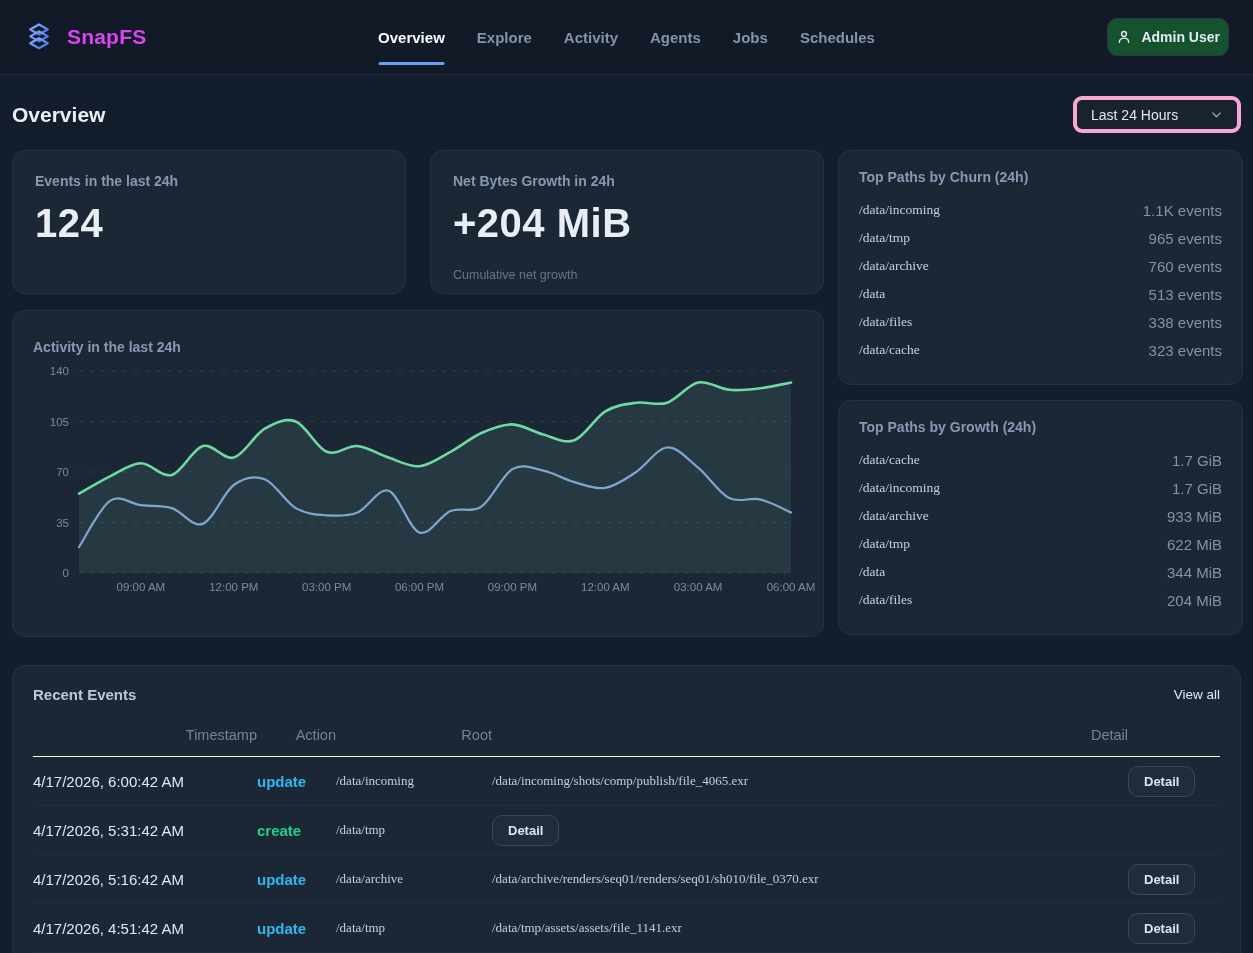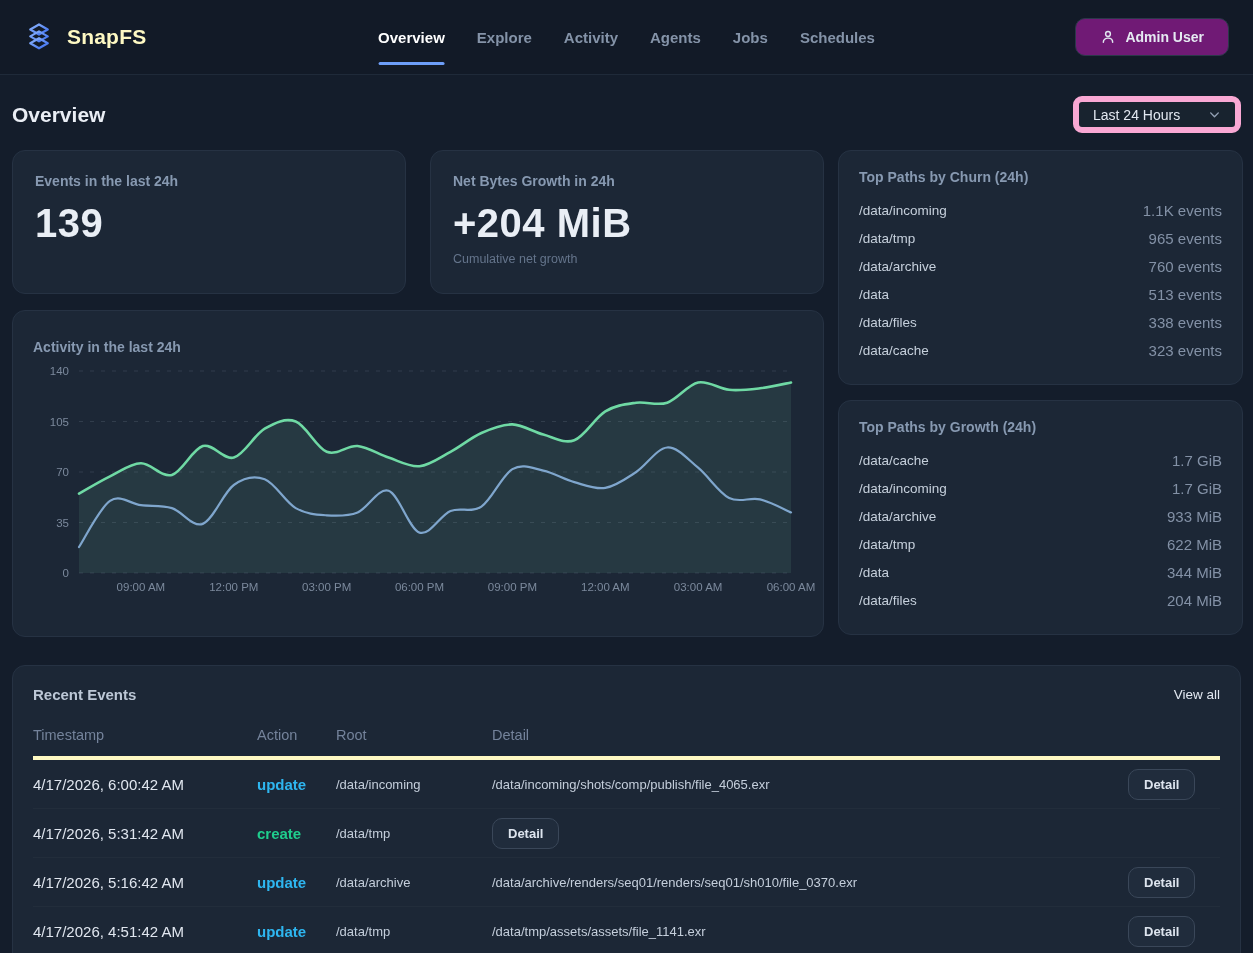--- a/index.html
+++ b/index.html
@@ -2,74 +2,74 @@
 <html><head>
 <meta charset="utf-8">
 <style>
   * { margin:0; padding:0; box-sizing:border-box; }
   html,body { width:1253px; height:953px; overflow:hidden; }
   body {
     background:#141d2b;
     color:#e6ebf2;
     font-family:"Liberation Sans","DejaVu Sans",sans-serif;
   }
-  .mono { font-family:Liberation Sans, sans-serif; }
+  .mono { font-family:Liberation Serif, serif; }
 
   
   .topbar {
     height:75px; display:flex; align-items:center;
     padding:0 24px; position:relative;
     background:#121a27; border-bottom:1px solid #1f2a39;
   }
   .brand { display:flex; align-items:center; gap:13px; }
-  .brand-name { font-size:21px; font-weight:800; color:#fef9c3; letter-spacing:.2px; }
+  .brand-name { font-size:21px; font-weight:800; color:#d946ef; letter-spacing:.2px; }
   .nav {
     position:absolute; left:50%; transform:translateX(-50%);
     display:flex; gap:32px; align-items:center;
   }
   .nav-item {
     font-size:15px; font-weight:600; color:#8493a8; cursor:pointer;
     position:relative; padding:6px 0;
   }
   .nav-item.active { color:#ffffff; }
   .nav-item.active::after {
     content:""; position:absolute; left:0; right:0; bottom:-13px;
     height:3px; border-radius:2px; background:#6d9ef8;
   }
   .user-btn {
     margin-left:auto; display:flex; align-items:center; gap:9px;
-    border:1px solid #2b384a; background:#701a75; border-radius:10px;
-    padding:10px 24px; font-size:14px; font-weight:700; color:#e5eaf2; cursor:pointer;
+    border:1px solid #2b384a; background:#14532d; border-radius:10px;
+    padding:10px 8px; font-size:14px; font-weight:700; color:#e5eaf2; cursor:pointer;
   }
 
   
   .main { padding:0 12px; }
   .page-head {
     display:flex; align-items:center; justify-content:space-between;
     margin:21px 0 17px;
   }
   .page-title { font-size:21px; font-weight:800; color:#eaeef5; }
   .range-select {
     display:flex; align-items:center; justify-content:space-between; gap:10px;
     width:168px; height:37px; padding:0 14px;
-    background:#18232f; border:6px solid #f9a8d4; border-radius:9px;
+    background:#18232f; border:4px solid #f9a8d4; border-radius:9px;
     font-size:14px; color:#e2e8f1; cursor:pointer;
   }
 
   .grid { display:grid; grid-template-columns:1fr 405px; gap:15px 14px; align-items:start; }
   .card {
     background:#1c2736; border:1px solid #263243; border-radius:13px;
   }
   .card-title { font-size:14px; font-weight:700; color:#8799b1; }
 
   
   .stats-row { display:grid; grid-template-columns:1fr 1fr; gap:24px; margin-bottom:16px; }
   .stat-card { height:144px; padding:22px; }
   .stat-value { margin-top:12px; font-size:40px; font-weight:800; color:#e9eef5; letter-spacing:.5px; }
-  .stat-sub { margin-top:6px; font-size:12.5px; color:#64748b; }
+  .stat-sub { margin-top:22px; font-size:12.5px; color:#64748b; }
 
   
   .chart-card { height:327px; padding:28px 20px; }
   .chart-svg { margin-top:4px; display:block; overflow:visible; }
   .grid-line { stroke:#313d4c; stroke-width:1; stroke-dasharray:4 7; }
   .ytick { fill:#7b899c; font-size:11.5px; font-family:"Liberation Sans","DejaVu Sans",sans-serif; }
   .xtick { fill:#7b899c; font-size:11.5px; font-family:"Liberation Sans","DejaVu Sans",sans-serif; }
 
   
   .list-card { height:235px; padding:18px 20px; }
@@ -84,21 +84,21 @@
   
   .recent-card { margin-top:28px; padding:20px 20px 0; height:301px; overflow:hidden; }
   .recent-head { display:flex; align-items:center; justify-content:space-between; }
   .recent-title { font-size:15px; font-weight:700; color:#bcc7d6; }
   .view-all { font-size:13.5px; color:#e2e8f1; cursor:pointer; }
   .tbl { margin-top:24px; }
   .tbl-row {
     display:grid; grid-template-columns:224px 79px 156px 1fr 92px;
     align-items:center;
   }
-  .tbl-header { padding-bottom:13px; border-bottom:4px solid #fef9c3; }
+  .tbl-header { padding-bottom:13px; border-bottom:1px solid #fef9c3;text-align:right; }
   .tbl-header > div { font-size:14.5px; color:#74839b; }
   .tbl-body .tbl-row { height:49px; border-bottom:1px solid #222d3b; }
   .cell-ts { font-size:15px; color:#e0e6ef; }
   .cell-action { font-size:15px; font-weight:700; }
   .cell-action[data-action="update"] { color:#2eb6f0; }
   .cell-action[data-action="create"] { color:#1fcd8d; }
   .cell-path { font-size:13px; color:#c4cedb; }
   .detail-btn {
     display:inline-block; padding:7px 15px;
     border:1px solid #3a4759; border-radius:10px; background:#202c3c;
@@ -159,21 +159,21 @@
       </span>
     </div>
   </div>
 
   <div class="grid">
 
     <div>
       <div class="stats-row">
         <section class="card stat-card">
           <div class="card-title">Events in the last 24h</div>
-          <div class="stat-value">139</div>
+          <div class="stat-value">124</div>
         </section>
         <section class="card stat-card">
           <div class="card-title">Net Bytes Growth in 24h</div>
           <div class="stat-value">+204 MiB</div>
           <div class="stat-sub">Cumulative net growth</div>
         </section>
       </div>
 
       <section class="card chart-card">
         <div class="card-title">Activity in the last 24h</div>

